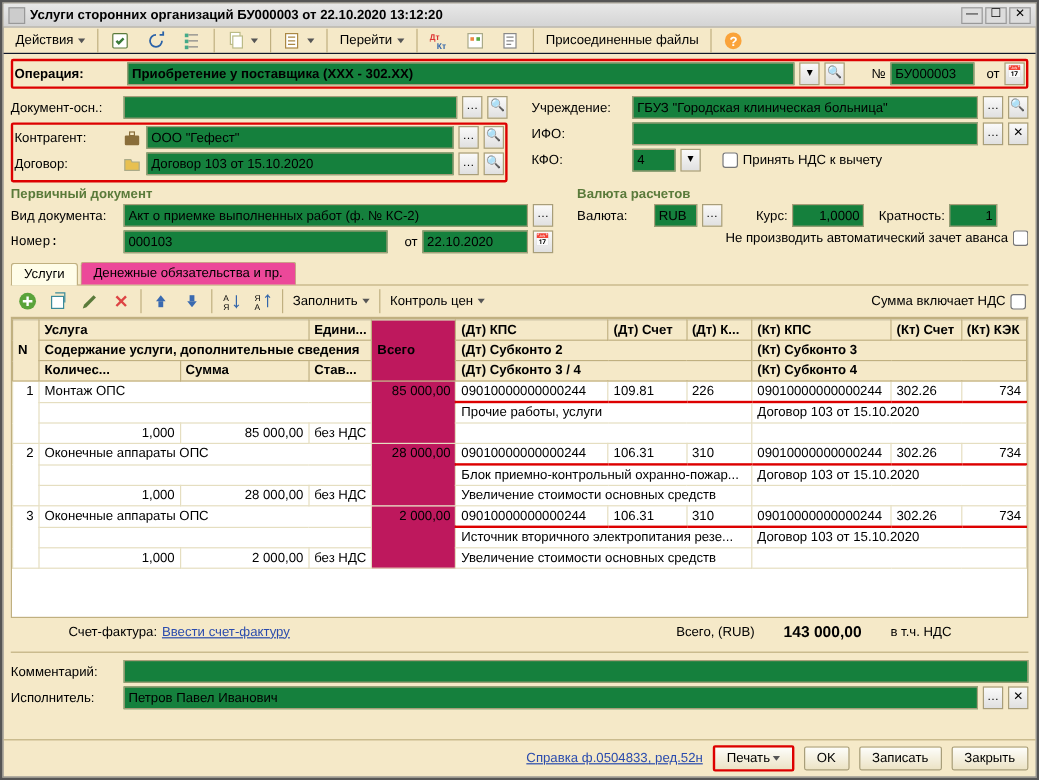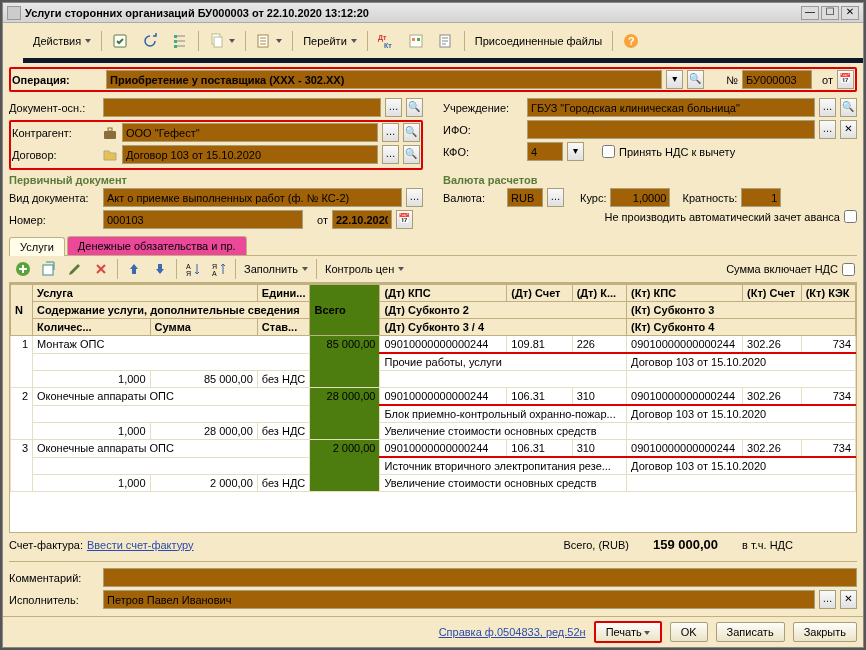--- a/index.html
+++ b/index.html
@@ -3,45 +3,45 @@
 <meta charset="utf-8">
 <style>
 * { box-sizing: border-box; margin: 0; padding: 0; }
 body { font-family: Tahoma, Arial, sans-serif; font-size: 11px; background: #555; padding: 2px; }
 .window { width: 862px; height: 646px; background: #f5e9c8; border: 1px solid #888; display: flex; flex-direction: column; }
 .titlebar { background: linear-gradient(#e8e8e8, #d4d4d4); height: 20px; display: flex; align-items: center; padding: 0 4px; border-bottom: 1px solid #aaa; }
 .titlebar .icon { width: 14px; height: 14px; background: #ccc; border: 1px solid #999; margin-right: 4px; }
 .titlebar .title { flex: 1; font-weight: bold; }
 .titlebar .winbtns { display: flex; gap: 2px; }
 .titlebar .winbtn { width: 18px; height: 14px; background: #ddd; border: 1px solid #999; text-align: center; line-height: 10px; font-size: 10px; cursor: pointer; }
-.toolbar { height: 40px; display: flex; align-items: center; padding: 2px 4px; border-bottom: 5px solid #0f172a; gap: 2px; margin-left: 20px; }
+.toolbar { height: 22px; display: flex; align-items: center; padding: 2px 4px; border-bottom: 1px solid #0f172a; gap: 2px; }
 .tbtn { padding: 2px 5px; border: 1px solid transparent; cursor: pointer; display: flex; align-items: center; gap: 2px; border-radius: 2px; }
 .tsep { width: 1px; height: 20px; background: #c0b080; margin: 0 2px; }
 .ticn { display: inline-block; width: 16px; height: 16px; }
 .content { flex: 1; padding: 4px 6px; overflow: hidden; display: flex; flex-direction: column; }
 .row { display: flex; align-items: center; margin-bottom: 3px; gap: 4px; }
 .lbl { white-space: nowrap; }
-.inp { height: 19px; border: 1px solid #a89e7a; background: #a16207; padding: 1px 3px; font-family: inherit; font-size: 11px; }
+.inp { height: 19px; border: 1px solid #a89e7a; background: #15803d; padding: 1px 3px; font-family: inherit; font-size: 11px; }
 .minibtn { width: 17px; height: 19px; border: 1px solid #a89e7a; background: linear-gradient(#fafafa,#e0e0e0); text-align: center; line-height: 15px; font-size: 10px; cursor: pointer; }
 .hl-red { border: 2px solid #d00; border-radius: 2px; padding: 1px; }
 .section-title { color: #5a7a3a; font-weight: bold; margin: 4px 0 2px 0; }
 .two-col { display: flex; gap: 20px; }
 .two-col > div { flex: 1; }
 .chk { width: 13px; height: 13px; vertical-align: middle; }
 .link { color: #2a4bad; text-decoration: underline; cursor: pointer; }
 .tabs { display: flex; border-bottom: 1px solid #c0b080; margin-top: 4px; }
 .tab { padding: 3px 10px; border: 1px solid #c0b080; border-bottom: none; background: #ec4899; cursor: pointer; margin-right: 2px; border-radius: 3px 3px 0 0; }
 .tab.active { background: #fffde8; position: relative; top: 1px; }
 .gridtbar { display: flex; align-items: center; padding: 3px 2px; gap: 2px; border-bottom: 1px solid #c0b080; }
 .gridtbar .tbtn { padding: 1px 3px; }
 .grid { border: 1px solid #c0b080; background: #fff; font-size: 11px; overflow: auto; flex: 0 0 auto; }
 .grid table { border-collapse: collapse; width: 100%; }
 .grid th { background: #f5e9c8; border: 1px solid #c0b080; padding: 2px 4px; font-weight: bold; text-align: left; white-space: nowrap; }
 .grid td { border: 1px solid #e5dec0; padding: 2px 4px; white-space: nowrap; vertical-align: top; }
-.grid .sumcol { background: #4d7c0f; }
+.grid .sumcol { background: #be185d; }
 .red-underline { border-bottom: 2px solid #d00 !important; }
 .footer { padding: 4px 6px; border-top: 1px solid #c0b080; display: flex; align-items: center; gap: 8px; }
 .btn { padding: 3px 10px; border: 1px solid #a89e7a; background: linear-gradient(#fdfdfa,#ece3c5); cursor: pointer; border-radius: 2px; }
 .btn[data-highlighted="1"] { border: 2px solid #d00; }
 .right { margin-left: auto; }
 svg { display: block; }
 .caret { display:inline-block; border-left:3px solid transparent; border-right:3px solid transparent; border-top:4px solid #555; margin-left:2px; vertical-align:middle;}
 </style>
 </head>
 <body>
@@ -212,34 +212,34 @@
 
     <div class="two-col">
       <div>
         <div class="section-title">Первичный документ</div>
         <div class="row">
           <span class="lbl" style="width:90px;">Вид документа:</span>
           <input class="inp" style="flex: 1 1 0%;" value="Акт о приемке выполненных работ (ф. № КС-2)">
           <span class="minibtn">…</span>
         </div>
         <div class="row">
-          <span class="lbl" style="width:90px;">Номер:</span>
-          <input class="inp" style="width: 200px;" value="000103">
+          <span class="lbl" style="width:90px;font-family:Liberation Mono, monospace;">Номер:</span>
+          <input class="inp" style="width: 220px;" value="000103">
           <span class="lbl" style="margin-left:10px;">от</span>
-          <input class="inp" style="width: 60px; font-weight: bold;" value="22.10.2020">
+          <input class="inp" style="width: 88px;" value="22.10.2020">
           <span class="minibtn">📅</span>
         </div>
       </div>
       <div>
         <div class="section-title">Валюта расчетов</div>
         <div class="row">
           <span class="lbl" style="width:60px;">Валюта:</span>
           <input class="inp" style="width: 36px;" value="RUB">
           <span class="minibtn">…</span>
-          <span class="lbl" style="margin-left:12px;">Курс:</span>
+          <span class="lbl" style="margin-left:24px;">Курс:</span>
           <input class="inp" style="width: 60px; text-align: right;" value="1,0000">
           <span class="lbl" style="margin-left:8px;">Кратность:</span>
           <input class="inp" style="width: 40px; text-align: right;" value="1">
         </div>
         <div class="row" style="justify-content:flex-end;">
           <span class="lbl">Не производить автоматический зачет аванса</span>
           <input type="checkbox" class="chk" style="">
         </div>
       </div>
     </div>
@@ -411,26 +411,26 @@
    <td style="text-align:right;">1,000</td>
               <td style="text-align:right;">2 000,00</td>
               <td>без НДС</td>
    <td colspan="3">Увеличение стоимости основных средств</td>
               <td colspan="3"></td>
   </tr>
           </tbody>
         </table>
     </div>
 
-    <div class="row" style="margin-top:4px;">
+    <div class="row" style="margin-top:4px;margin-left:48px;">
       <span class="lbl">Счет-фактура:</span>
       <span class="link">Ввести счет-фактуру</span>
       <span style="flex:1;"></span>
       <span class="lbl">Всего, (RUB)</span>
-      <span style="font-weight:bold;font-size:13px;margin:0 20px;">159 000,00</span>
+      <span style="font-weight:bold;font-size:13px;margin:0 20px;">143 000,00</span>
       <span class="lbl">в т.ч. НДС</span>
       <span style="width:60px;"></span>
     </div>
 
     <hr style="border:none;border-top:1px solid #c0b080;margin:6px 0;">
 
     <div class="row">
       <span class="lbl" style="width:90px;">Комментарий:</span>
       <input class="inp" style="flex: 1 1 0%;">
     </div>

